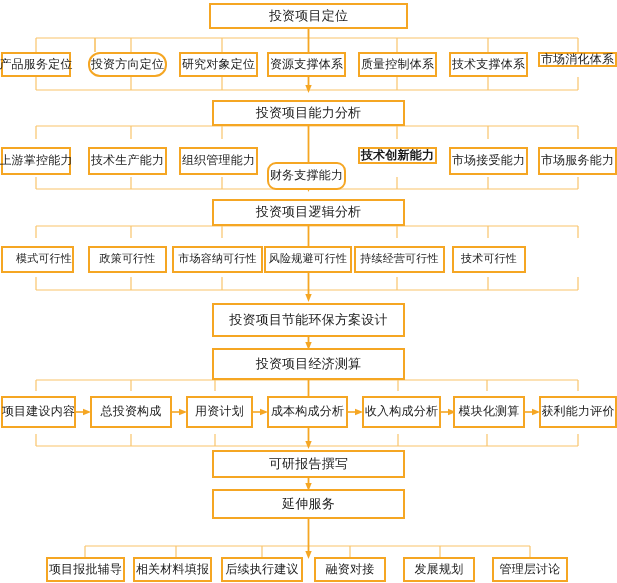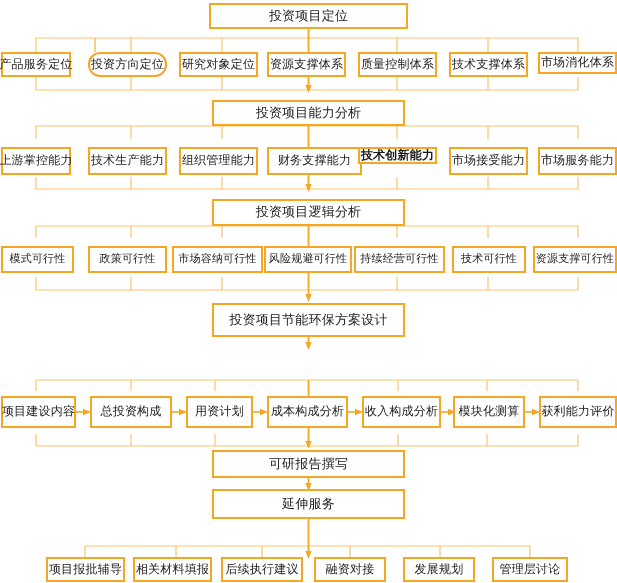--- a/index.html
+++ b/index.html
@@ -191,80 +191,80 @@
   </div>
   <div class="node leaf" style="left:267px; top:52px; width:79px; height:25px;">
     <span class="node-label">资源支撑体系</span>
   </div>
   <div class="node leaf" style="left:358px; top:52px; width:79px; height:25px;text-align:center;">
     <span class="node-label">质量控制体系</span>
   </div>
   <div class="node leaf" style="left:449px; top:52px; width:79px; height:25px;">
     <span class="node-label">技术支撑体系</span>
   </div>
-  <div class="node leaf" style="left:538px; top:52px; width:79px; height:22px;">
+  <div class="node leaf" style="left:538px; top:52px; width:79px; height:15px;">
     <span class="node-label">市场消化体系</span>
   </div>
 
   <div class="node main" style="left:212px; top:100px; width:193px; height:26px;">
     <span class="node-label">投资项目能力分析</span>
   </div>
 
   <div class="node leaf" style="left:1px; top:147px; width:70px; height:28px;">
     <span class="node-label">上游掌控能力</span>
   </div>
   <div class="node leaf" style="left:88px; top:147px; width:79px; height:28px;">
     <span class="node-label">技术生产能力</span>
   </div>
   <div class="node leaf" style="left:179px; top:147px; width:79px; height:28px;">
     <span class="node-label">组织管理能力</span>
   </div>
-  <div class="node leaf" style="left:267px; top:147px; width:95px; height:28px;">
+  <div class="node leaf" style="left:267px; top:162px; width:79px; height:28px;border-radius:9px;">
     <span class="node-label">财务支撑能力</span>
   </div>
   <div class="node leaf" style="left:358px; top:147px; width:79px; height:17px;font-weight:bold;">
     <span class="node-label">技术创新能力</span>
   </div>
   <div class="node leaf" style="left:449px; top:147px; width:79px; height:28px;">
     <span class="node-label">市场接受能力</span>
   </div>
   <div class="node leaf" style="left:538px; top:147px; width:79px; height:28px;">
     <span class="node-label">市场服务能力</span>
   </div>
 
   <div class="node main" style="left:212px; top:199px; width:193px; height:27px;">
     <span class="node-label">投资项目逻辑分析</span>
   </div>
 
-  <div class="node leaf-sm" style="left:1px; top:246px; width:73px; height:27px;">
+  <div class="node leaf-sm" style="left:1px; top:246px; width:73px; height:27px;justify-content:flex-end;">
     <span class="node-label">模式可行性</span>
   </div>
   <div class="node leaf-sm" style="left:88px; top:246px; width:79px; height:27px;">
     <span class="node-label">政策可行性</span>
   </div>
   <div class="node leaf-sm" style="left:172px; top:246px; width:91px; height:27px;">
     <span class="node-label">市场容纳可行性</span>
   </div>
   <div class="node leaf-sm" style="left:264px; top:246px; width:88px; height:27px;">
     <span class="node-label">风险规避可行性</span>
   </div>
   <div class="node leaf-sm" style="left:354px; top:246px; width:91px; height:27px;">
     <span class="node-label">持续经营可行性</span>
   </div>
   <div class="node leaf-sm" style="left:452px; top:246px; width:74px; height:27px;">
     <span class="node-label">技术可行性</span>
   </div>
-  <div class="node leaf-sm" style="left:533px; top:246px; width:84px; height:27px;">
-    <span class="node-label">资源支撑可行性</span>
-  </div>
 
   <div class="node main" style="left:212px; top:303px; width:193px; height:34px;">
     <span class="node-label">投资项目节能环保方案设计</span>
   </div>
 
+  <div class="node main" style="left:212px; top:348px; width:193px; height:32px;">
+    <span class="node-label">投资项目经济测算</span>
+  </div>
 
   <div class="node chain" style="left:1px; top:396px; width:75px; height:32px;">
     <span class="node-label">项目建设内容</span>
   </div>
   <div class="node chain" style="left:90px; top:396px; width:82px; height:32px;">
     <span class="node-label">总投资构成</span>
   </div>
   <div class="node chain" style="left:186px; top:396px; width:67px; height:32px;">
     <span class="node-label">用资计划</span>
   </div>

